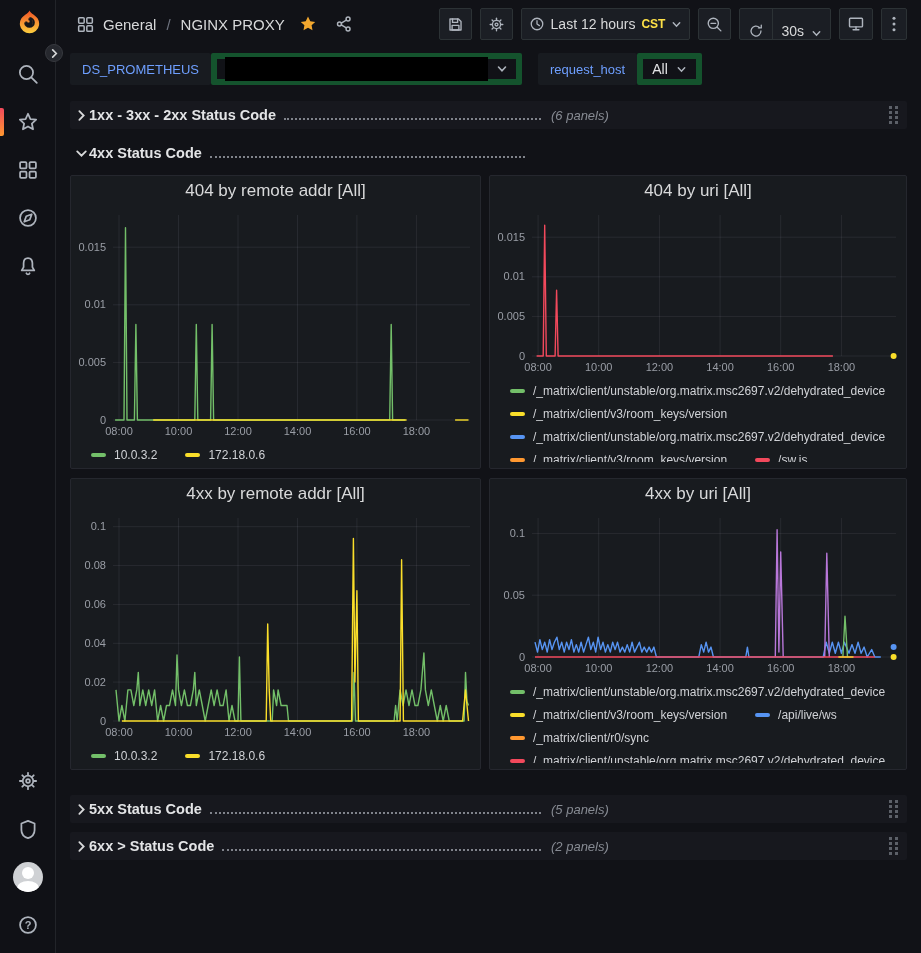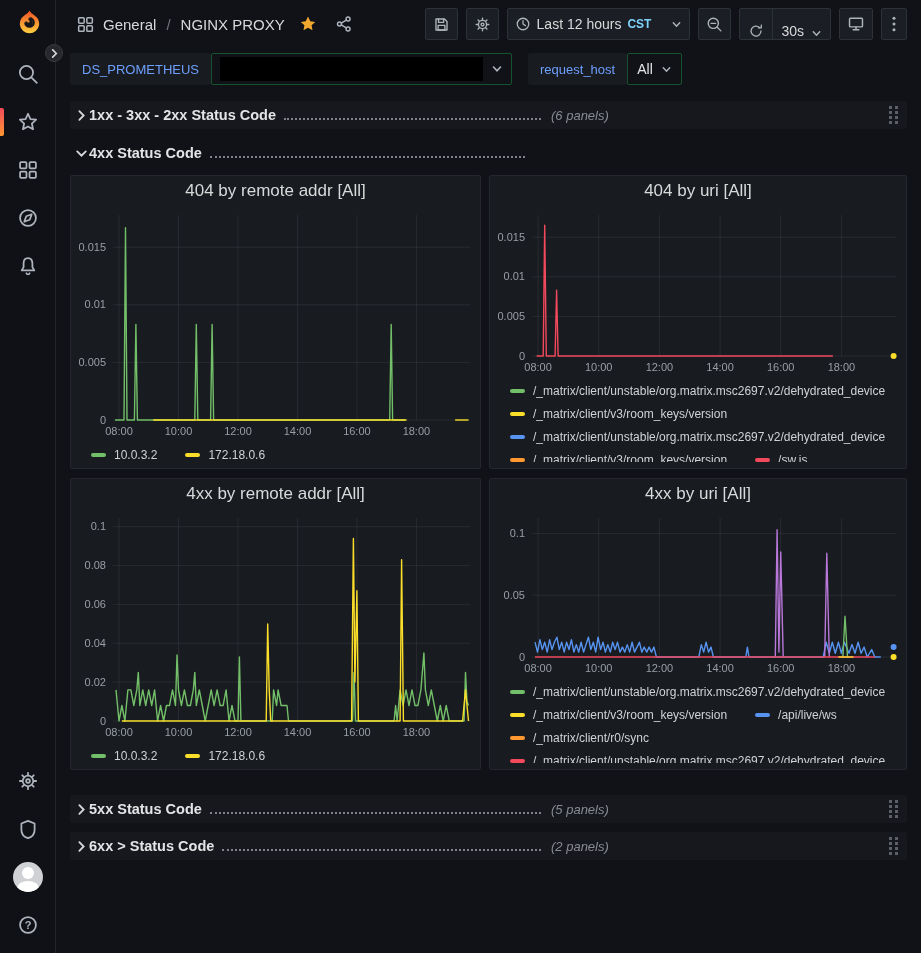--- a/index.html
+++ b/index.html
@@ -20,27 +20,27 @@
   .avatar-circle .bodyp{position:absolute;left:4px;top:19px;width:22px;height:14px;border-radius:50%;background:#fff}
   
   .main{margin-left:56px;width:865px}
   .appbar{display:flex;align-items:center;height:48px;padding:0 14px 0 20px}
   .crumb{display:flex;align-items:center;gap:8px;font-size:15px}
   .crumb .sep{color:#707580;padding:0 2px}
   .crumb .lnk{cursor:pointer;color:#d8d9da}
   .appbar-right{margin-left:auto;display:flex;align-items:center}
   .tbtn{height:32px;min-width:32px;margin-left:8px;border:1px solid #2c3235;border-radius:2px;background:#1b1e24;display:flex;align-items:center;justify-content:center;padding:0 7px;cursor:pointer;color:#d8d9da}
   .tbtn .lbl{margin:0 6px;font-size:14px}
-  .tz{color:#7dd3fc;font-weight:700;font-size:12px;margin-right:20px}
+  .tz{color:#fde047;font-weight:700;font-size:12px;margin-right:6px}
   .grp{display:flex;margin-left:8px;border:1px solid #2c3235;border-radius:2px;background:#1b1e24}
   .grp .cell{height:30px;display:flex;align-items:flex-end;padding:0 8px;cursor:pointer}
   .grp .cell+.cell{border-left:1px solid #2c3235}
   .subbar{display:flex;align-items:center;padding:5px 24px 8px 14px}
   .vlabel{height:32px;display:flex;align-items:center;padding:0 12px;background:#181b20;border-radius:2px;color:#6e9fff;font-weight:500;cursor:pointer}
-  .vselect{height:32px;display:flex;align-items:center;border:1px solid #14532d;border-radius:2px;background:#111217;cursor:pointer}
+  .vselect{height:32px;display:flex;align-items:center;border:6px solid #14532d;border-radius:2px;background:#111217;cursor:pointer}
   .redacted{width:263px;height:24px;background:#000;margin:0 6px 0 8px}
   .allsel{padding:0 9px;gap:8px;font-size:14px;color:#e3e4e6}
   .chev{margin:0 8px 0 2px}
   
   .dash{padding:0 14px}
   .rowhdr{height:28px;display:flex;align-items:center;cursor:pointer;padding:0 6px 0 4px;border-radius:2px}
   .rowhdr.collapsed{background:#17181e}
   .rowhdr .twrap{display:flex;align-items:baseline}
   .twrap.w1{width:462px}.twrap.w2{width:446px}
   .rowhdr .rt{font-size:14.5px;font-weight:700;color:#e3e4e6;white-space:nowrap}

